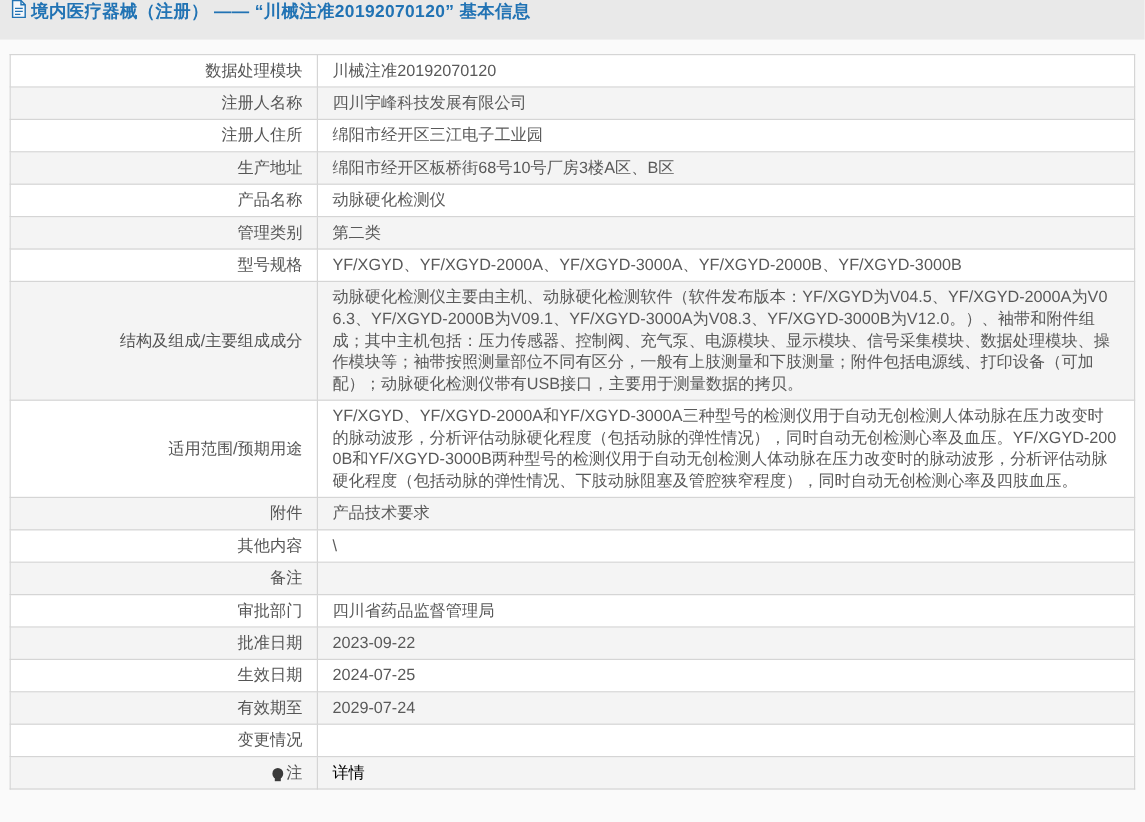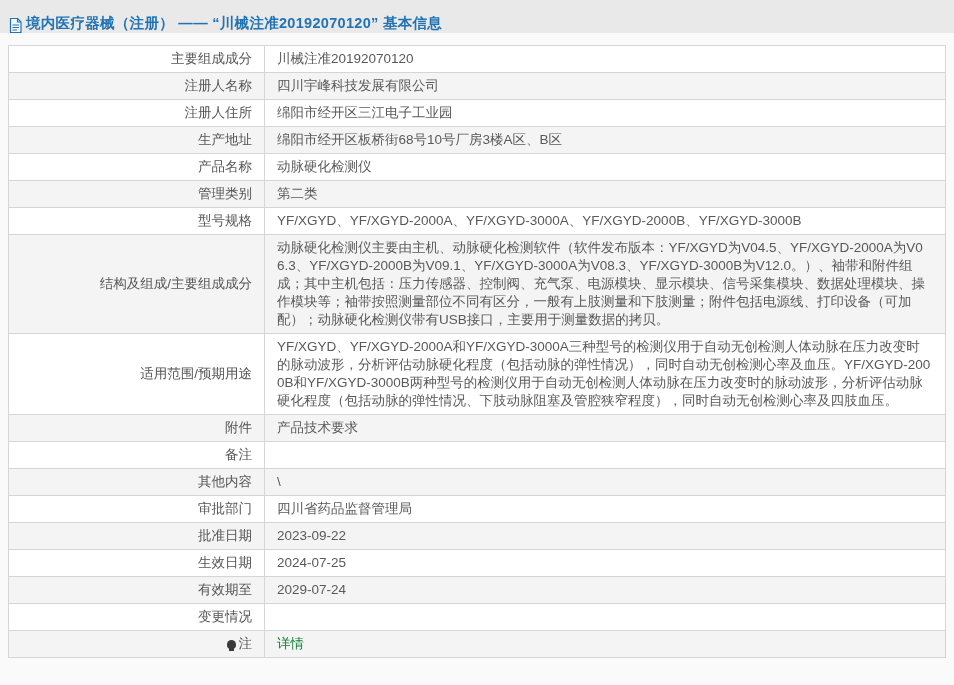--- a/index.html
+++ b/index.html
@@ -7,21 +7,21 @@
   body {
     background: #fafafa;
     font-family: "Liberation Sans", "DejaVu Sans", sans-serif;
     color: #595959;
   }
   .page { width: 954px; min-height: 685px; }
 
   .header-bar {
     width: 954px; height: 33px;
     background: #e9e9e9;
-    display: flex; align-items: flex-end;
+    display: flex; align-items: flex-start;
     padding-left: 9px;
   }
   .doc-icon { display: inline-block; margin-right: 4px; line-height: 0; }
   .header-title {
     color: #2173b4;
     font-size: 14.5px;
     font-weight: bold;
     letter-spacing: 0.3px;
     white-space: nowrap;
   }
@@ -45,21 +45,21 @@
     width: 256px;
     text-align: right;
     color: #555555;
     white-space: nowrap;
   }
   td.cell-value {
     text-align: left;
     color: #595959;
     word-break: break-all;
   }
-  a.detail-link { color: #15803d; text-decoration: none; cursor: pointer; font-family: Liberation Serif, serif; }
+  a.detail-link { color: #000000; text-decoration: none; cursor: pointer; font-family: Liberation Serif, serif; }
 
   .bulb-icon {
     display: inline-block;
     position: relative;
     width: 9px; height: 9px;
     background: #3a3a3a;
     border-radius: 50% 50% 45% 45%;
     margin-right: 3px;
     vertical-align: -1px;
   }
@@ -85,21 +85,21 @@
         <line x1="3.5" y1="9.5" x2="10" y2="9.5" stroke="#2173b4" stroke-width="1"></line>
         <line x1="3.5" y1="12" x2="8" y2="12" stroke="#2173b4" stroke-width="1"></line>
       </svg>
     </span>
     <span class="header-title">境内医疗器械（注册） —— “川械注准20192070120” 基本信息</span>
   </div>
 
   <table class="info-table">
     <tbody>
         <tr>
-          <td class="cell-label">主要组成成分</td>
+          <td class="cell-label">数据处理模块</td>
           <td class="cell-value">川械注准20192070120</td>
         </tr>
         <tr>
           <td class="cell-label">注册人名称</td>
           <td class="cell-value">四川宇峰科技发展有限公司</td>
         </tr>
         <tr>
           <td class="cell-label">注册人住所</td>
           <td class="cell-value">绵阳市经开区三江电子工业园</td>
         </tr>
@@ -125,26 +125,26 @@
         </tr>
         <tr>
           <td class="cell-label">适用范围/预期用途</td>
           <td class="cell-value">YF/XGYD、YF/XGYD-2000A和YF/XGYD-3000A三种型号的检测仪用于自动无创检测人体动脉在压力改变时的脉动波形，分析评估动脉硬化程度（包括动脉的弹性情况），同时自动无创检测心率及血压。YF/XGYD-2000B和YF/XGYD-3000B两种型号的检测仪用于自动无创检测人体动脉在压力改变时的脉动波形，分析评估动脉硬化程度（包括动脉的弹性情况、下肢动脉阻塞及管腔狭窄程度），同时自动无创检测心率及四肢血压。</td>
         </tr>
         <tr>
           <td class="cell-label">附件</td>
           <td class="cell-value">产品技术要求</td>
         </tr>
         <tr>
+          <td class="cell-label">其他内容</td>
+          <td class="cell-value">\</td>
+        </tr>
+        <tr>
           <td class="cell-label">备注</td>
           <td class="cell-value"></td>
-        </tr>
-        <tr>
-          <td class="cell-label">其他内容</td>
-          <td class="cell-value">\</td>
         </tr>
         <tr>
           <td class="cell-label">审批部门</td>
           <td class="cell-value">四川省药品监督管理局</td>
         </tr>
         <tr>
           <td class="cell-label">批准日期</td>
           <td class="cell-value">2023-09-22</td>
         </tr>
         <tr>

